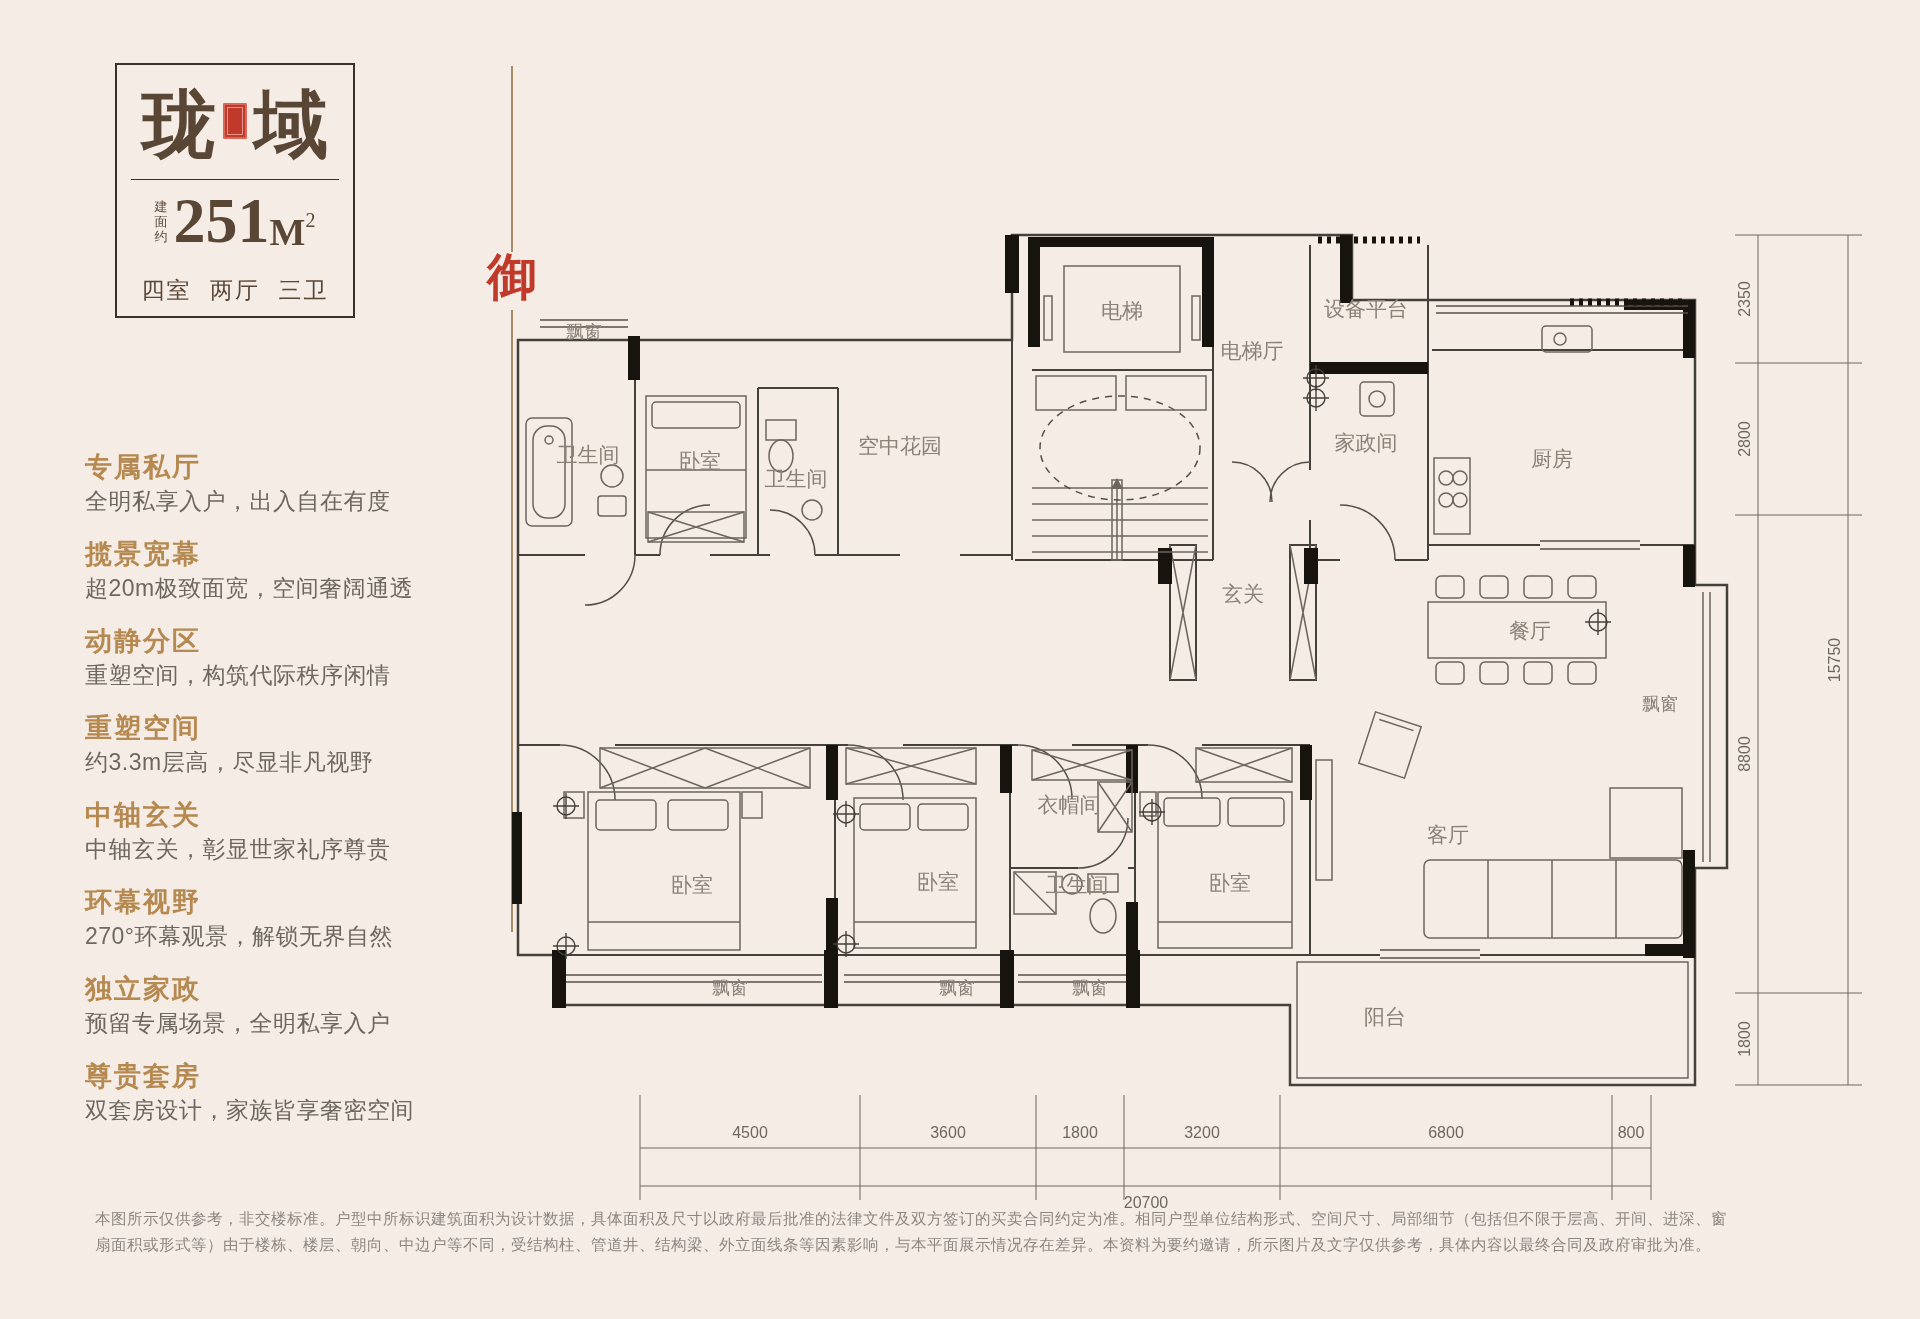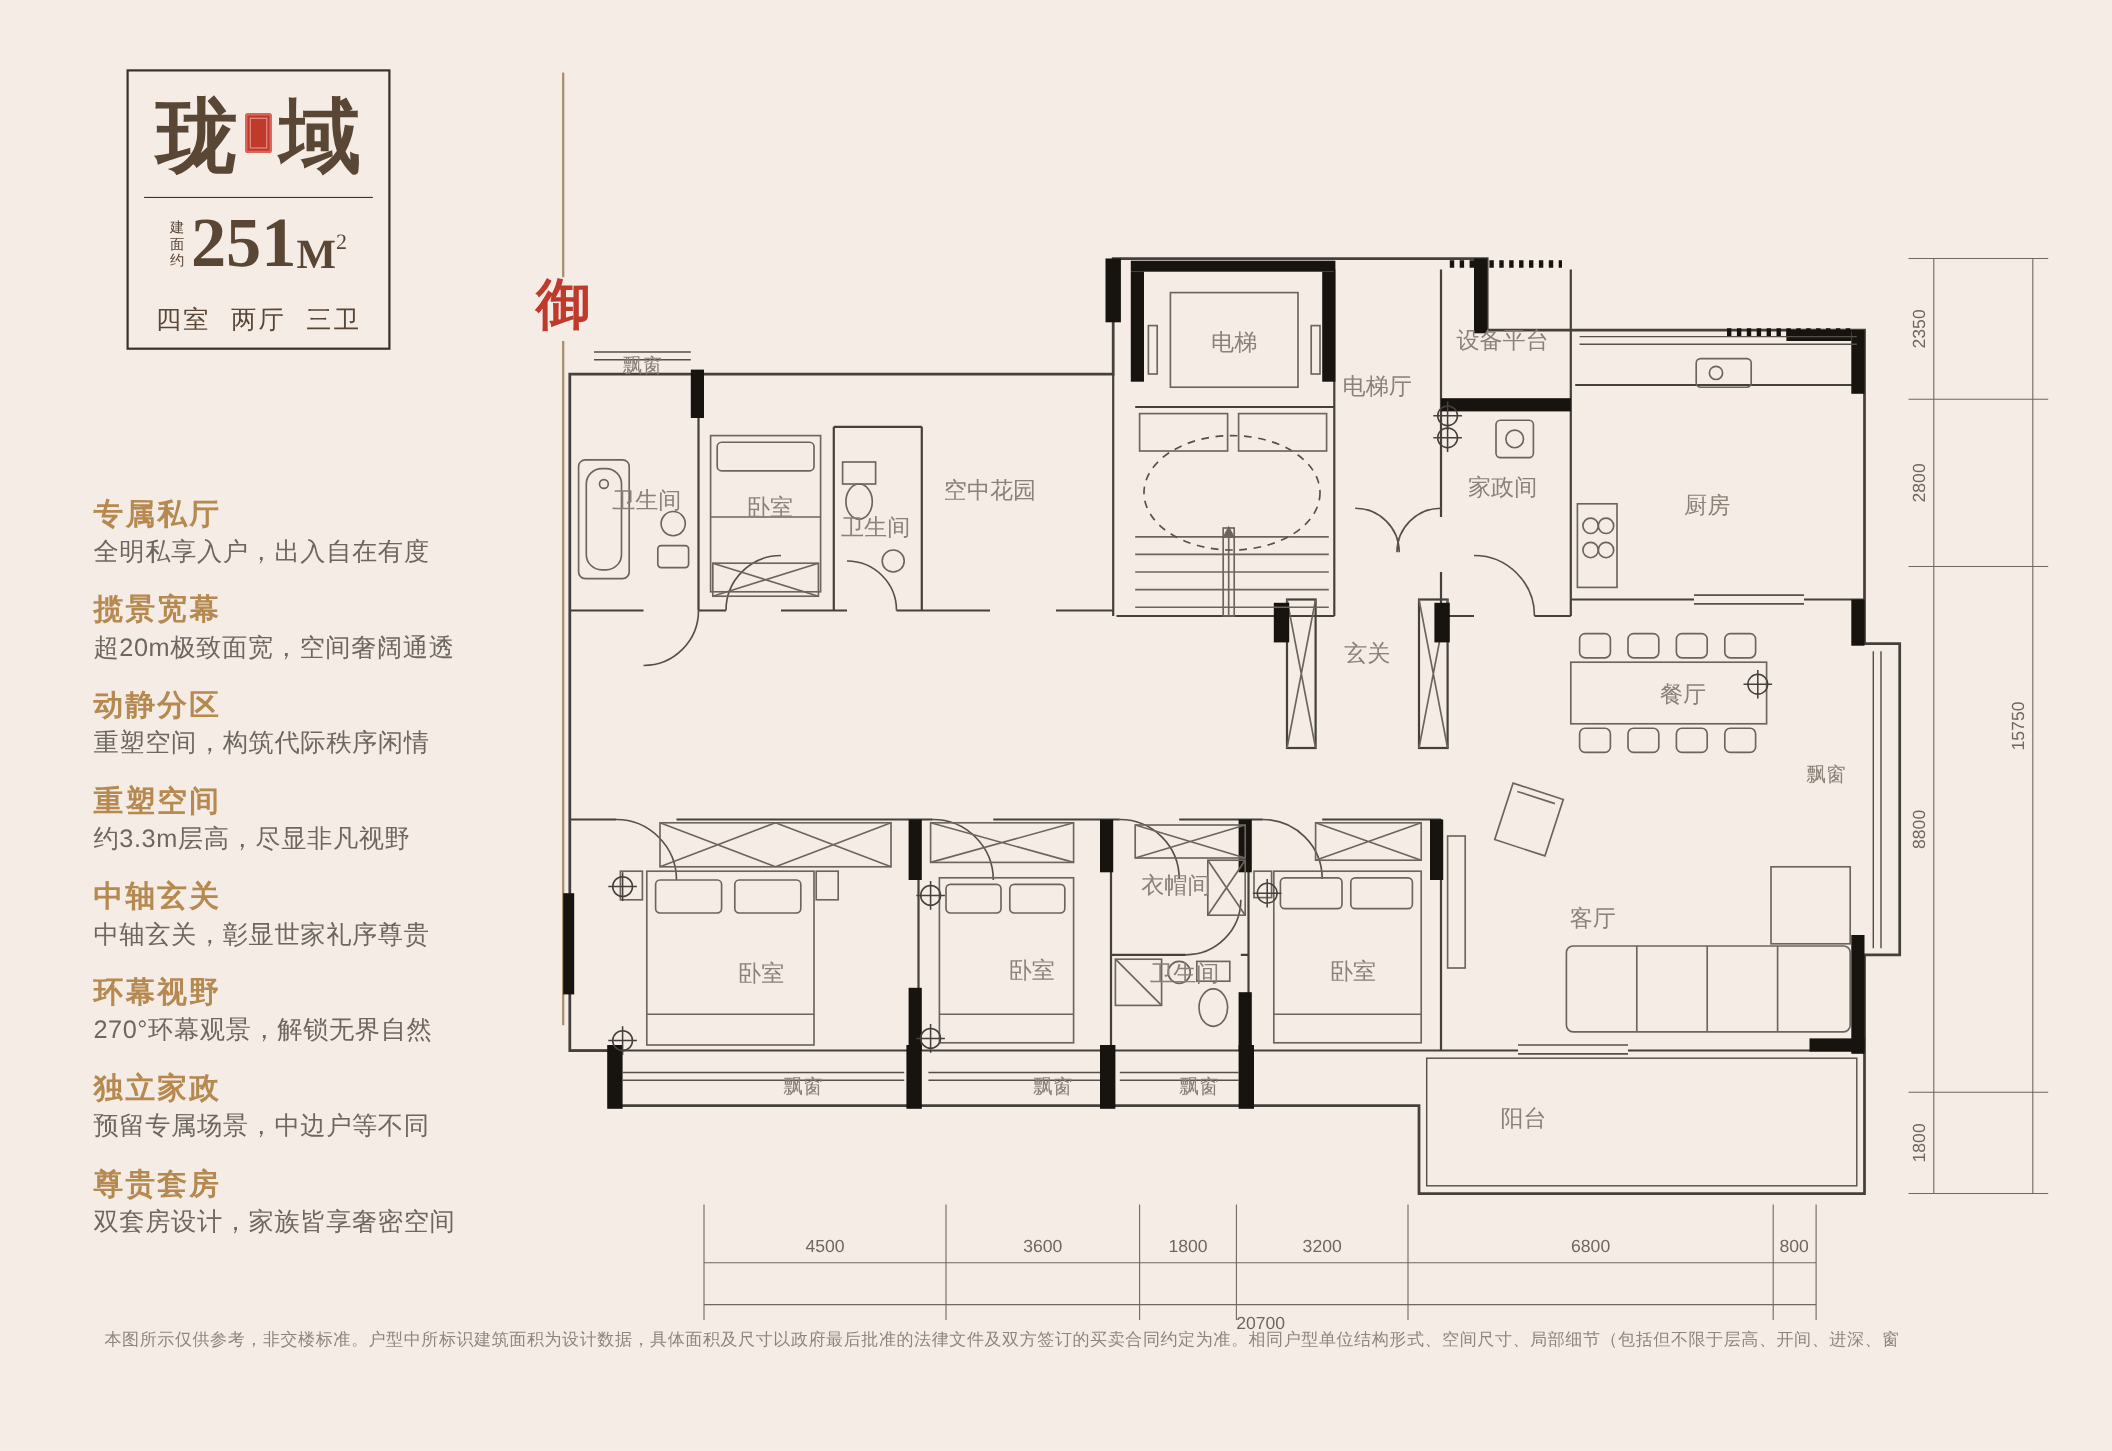--- a/index.html
+++ b/index.html
@@ -106,21 +106,21 @@
     <div class="feat">
       <div class="feat-title">中轴玄关</div>
       <div class="feat-desc">中轴玄关，彰显世家礼序尊贵</div>
     </div>
     <div class="feat">
       <div class="feat-title">环幕视野</div>
       <div class="feat-desc">270°环幕观景，解锁无界自然</div>
     </div>
     <div class="feat">
       <div class="feat-title">独立家政</div>
-      <div class="feat-desc">预留专属场景，中边户等不同</div>
+      <div class="feat-desc">预留专属场景，全明私享入户</div>
     </div>
     <div class="feat">
       <div class="feat-title">尊贵套房</div>
       <div class="feat-desc">双套房设计，家族皆享奢密空间</div>
     </div>
   </div>
 
   <div class="vline seg1"></div>
   <div class="seal-char">御</div>
   <div class="vline seg2"></div>
@@ -380,15 +380,16 @@
       <text class="dlabel" x="1080" y="1138">1800</text>
       <text class="dlabel" x="1202" y="1138">3200</text>
       <text class="dlabel" x="1446" y="1138">6800</text>
       <text class="dlabel" x="1631" y="1138">800</text>
       <text class="dlabel" x="1146" y="1208">20700</text>
     </g>
   </svg>
 
   <div class="disclaimer">
     <div>本图所示仅供参考，非交楼标准。户型中所标识建筑面积为设计数据，具体面积及尺寸以政府最后批准的法律文件及双方签订的买卖合同约定为准。相同户型单位结构形式、空间尺寸、局部细节（包括但不限于层高、开间、进深、窗</div>
+    <div>扇面积或形式等）由于楼栋、楼层、朝向、中边户等不同，受结构柱、管道井、结构梁、外立面线条等因素影响，与本平面展示情况存在差异。本资料为要约邀请，所示图片及文字仅供参考，具体内容以最终合同及政府审批为准。</div>
   </div>
 
 </div>
 
 </body></html>

